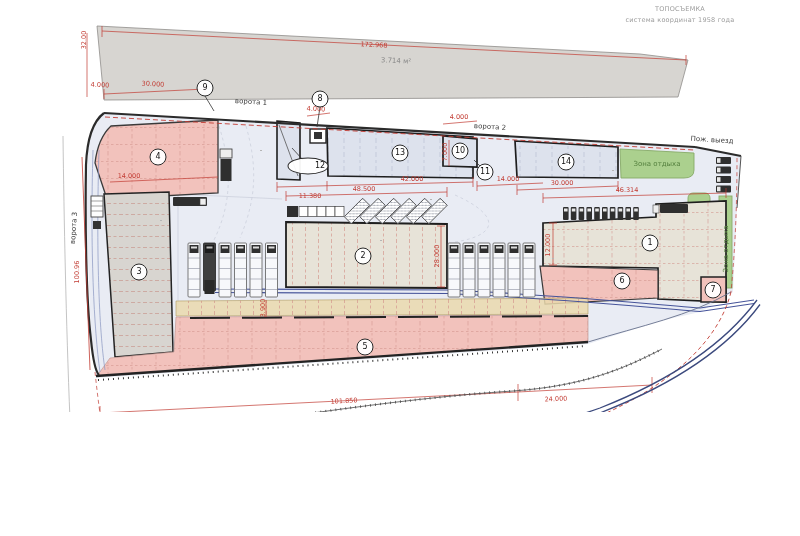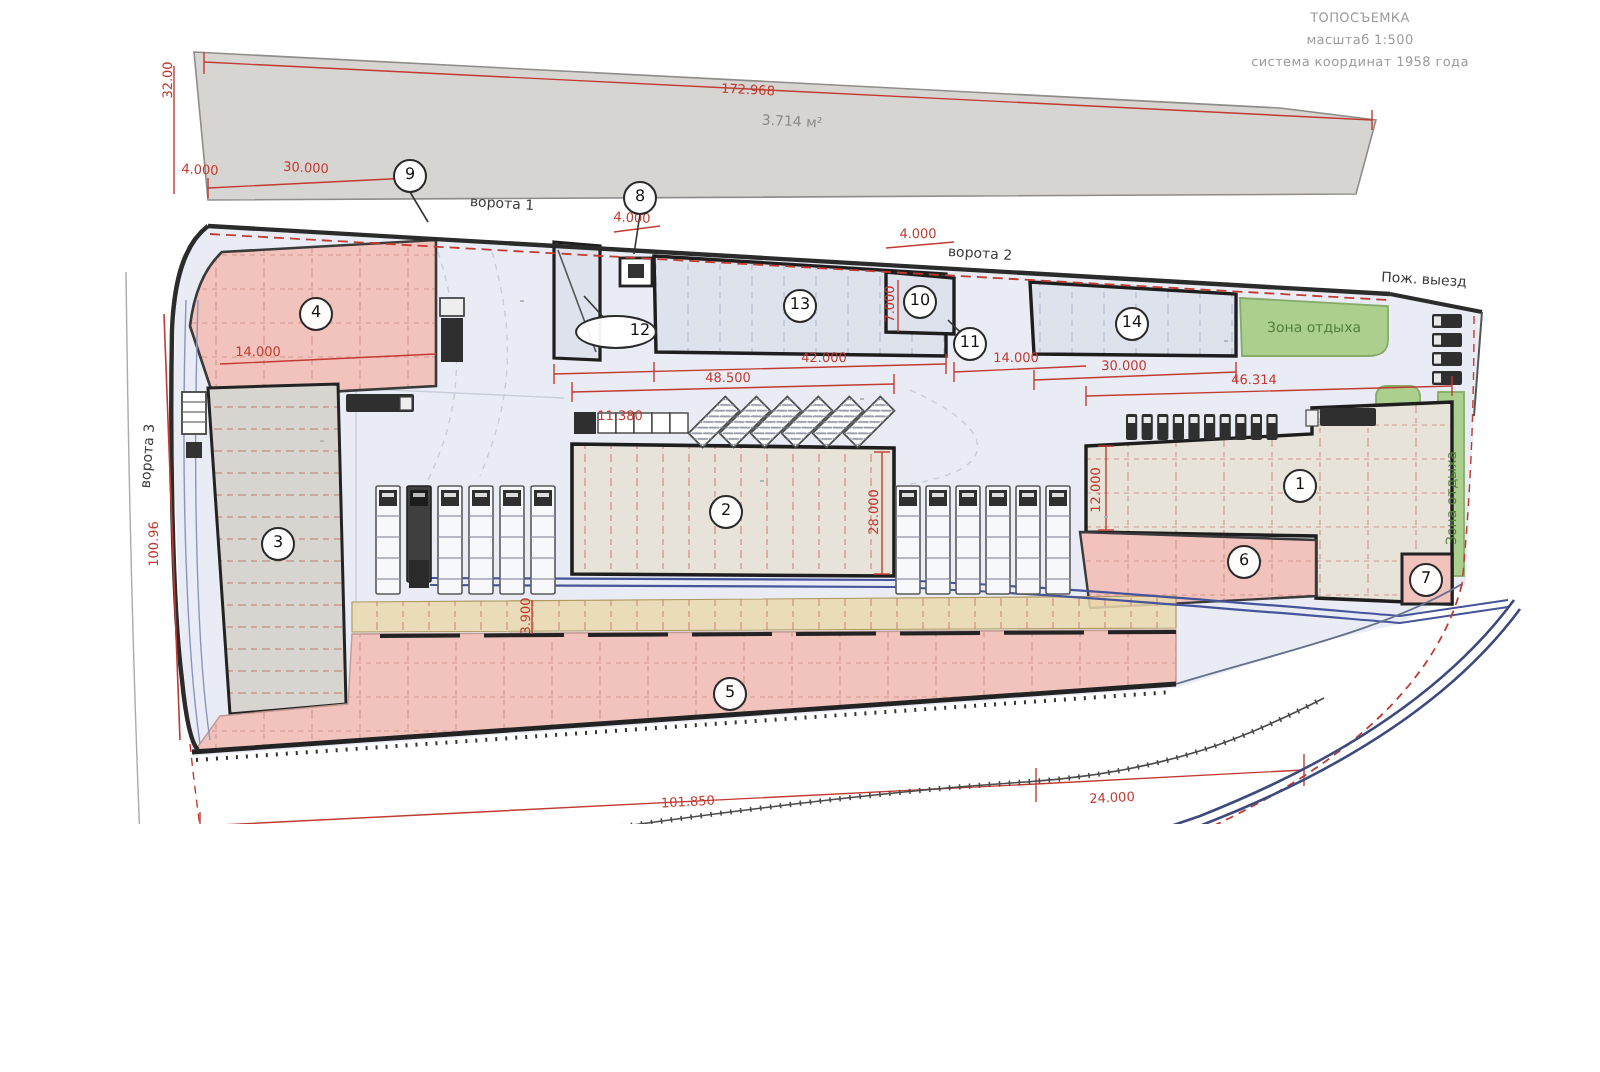--- a/index.html
+++ b/index.html
@@ -467,33 +467,32 @@
   <path d="M596,490 L598,522" stroke="#8a8a8a" stroke-width="0.8" fill="none"></path>
 
   <g filter="url(#blur2)">
     <ellipse cx="487" cy="534" rx="88" ry="5.5" fill="#1c1c1c" opacity="0.55"></ellipse>
     <ellipse cx="560" cy="533" rx="28" ry="4" fill="#111" opacity="0.5"></ellipse>
   </g>
 </svg>
 
 <div class="titleblock">
   <div>ТОПОСЪЕМКА</div>
-  <div>масштаб 1:500</div>
   <div>система координат 1958 года</div>
 </div>
 
 <div class="layer" id="dims-layer">
       <div class="dim" style="left: 374px; top: 45px; transform: translate(-50%, -50%) rotate(2.8deg);">172.968</div>
       <div class="dim" style="left: 84px; top: 40px; transform: translate(-50%, -50%) rotate(-90deg);">32.00</div>
       <div class="dim" style="left: 100px; top: 85px; transform: translate(-50%, -50%) rotate(3deg);">4.000</div>
       <div class="dim" style="left: 153px; top: 84px; transform: translate(-50%, -50%) rotate(3deg);">30.000</div>
       <div class="dim" style="left: 316px; top: 109px; transform: translate(-50%, -50%) rotate(3deg);">4.000</div>
       <div class="dim" style="left: 459px; top: 117px; transform: translate(-50%, -50%) rotate(0deg);">4.000</div>
       <div class="dim" style="left: 129px; top: 176px; transform: translate(-50%, -50%) rotate(0deg);">14.000</div>
-      <div class="dim" style="left: 310px; top: 180px; transform: translate(-50%, -50%) rotate(0deg); margin-top: 28px;">11.380</div>
+      <div class="dim" style="left: 310px; top: 168px; transform: translate(-50%, -50%) rotate(0deg); margin-top: 28px;">11.380</div>
       <div class="dim" style="left: 412px; top: 179px; transform: translate(-50%, -50%) rotate(0deg);">42.000</div>
       <div class="dim" style="left: 364px; top: 189px; transform: translate(-50%, -50%) rotate(0deg);">48.500</div>
       <div class="dim" style="left: 508px; top: 179px; transform: translate(-50%, -50%) rotate(0deg);">14.000</div>
       <div class="dim" style="left: 562px; top: 183px; transform: translate(-50%, -50%) rotate(0deg);">30.000</div>
       <div class="dim" style="left: 627px; top: 190px; transform: translate(-50%, -50%) rotate(0deg);">46.314</div>
       <div class="dim" style="left: 445px; top: 152px; transform: translate(-50%, -50%) rotate(-90deg);">7.000</div>
       <div class="dim" style="left: 437px; top: 256px; transform: translate(-50%, -50%) rotate(-90deg);">28.000</div>
       <div class="dim" style="left: 548px; top: 245px; transform: translate(-50%, -50%) rotate(-90deg);">12.000</div>
       <div class="dim" style="left: 263px; top: 308px; transform: translate(-50%, -50%) rotate(-90deg);">3.900</div>
       <div class="dim" style="left: 77px; top: 272px; transform: translate(-50%, -50%) rotate(-90deg);">100.96</div>

